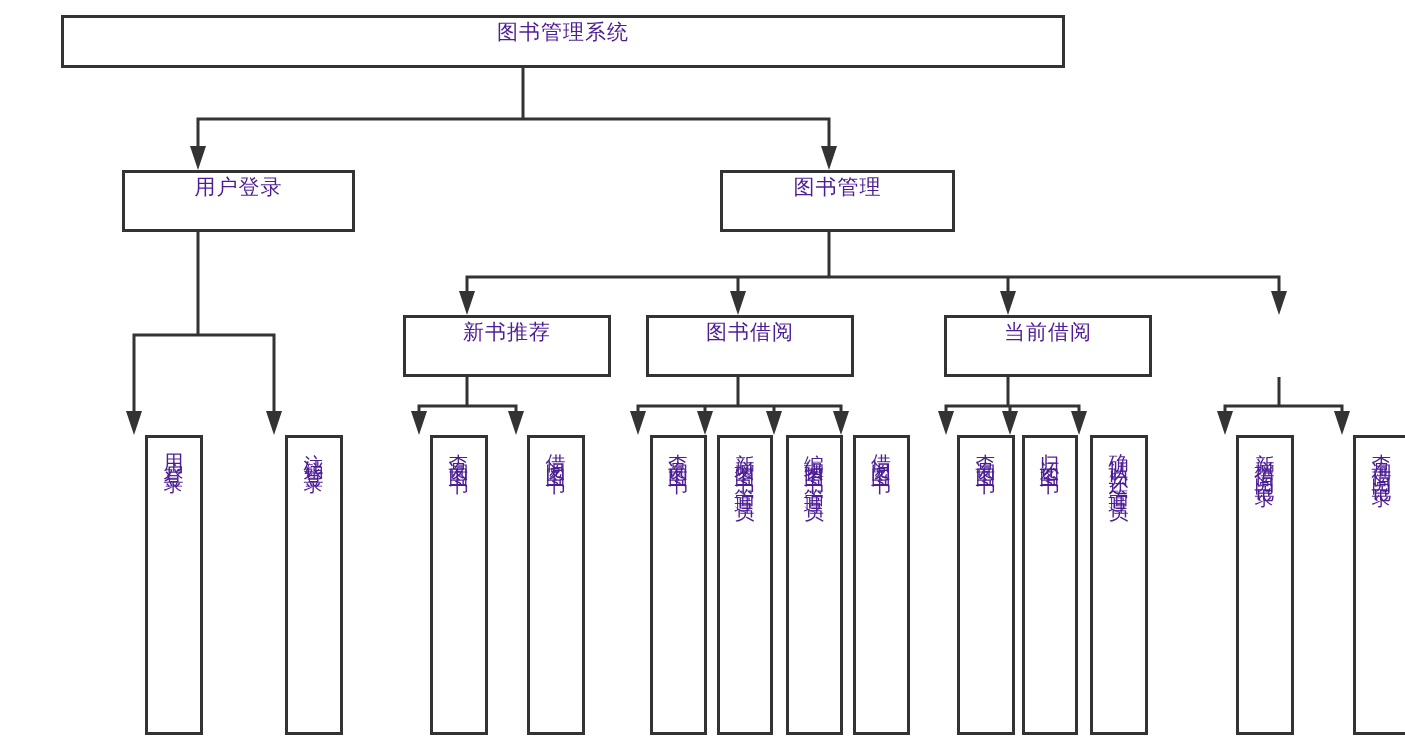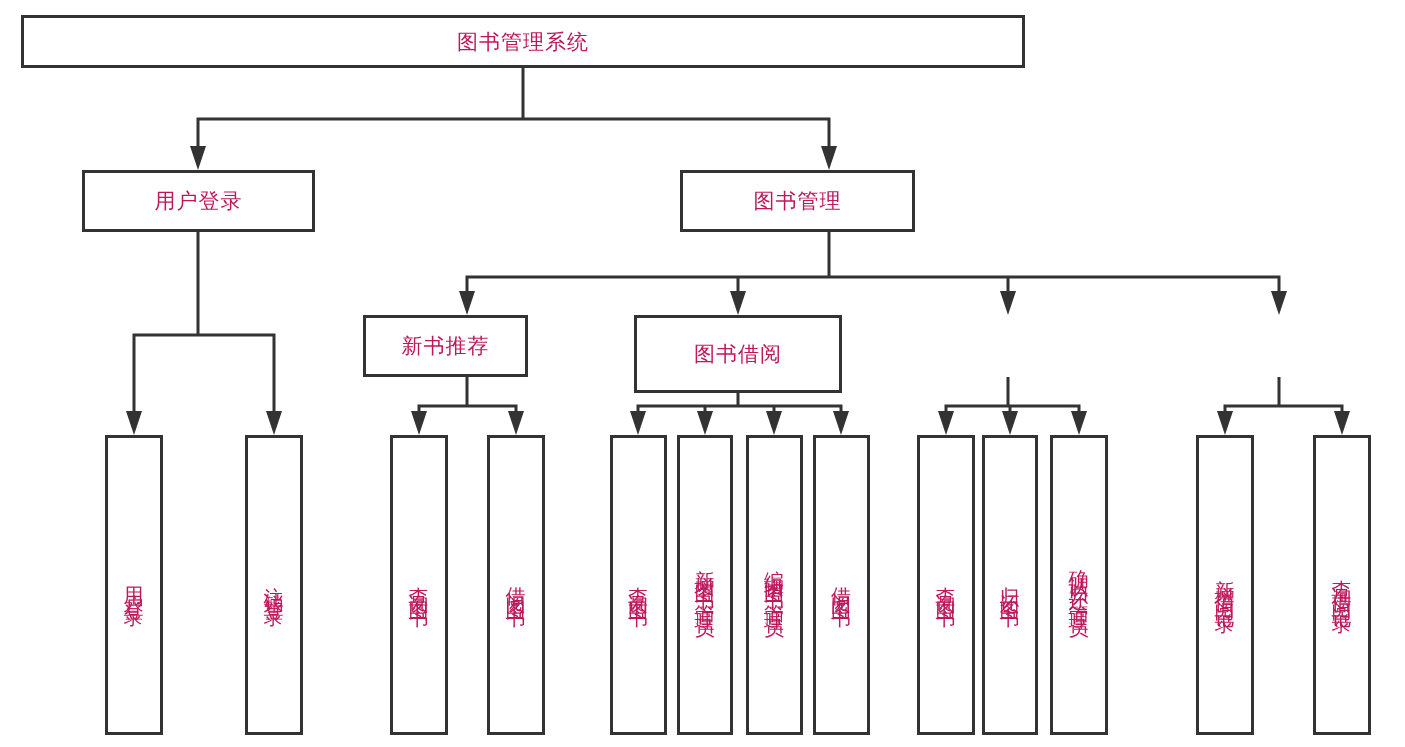--- a/index.html
+++ b/index.html
@@ -16,24 +16,24 @@
     left: 0; top: 0;
     width: 1405px; height: 747px;
     z-index: 1;
   }
   .node {
     position: absolute;
     box-sizing: border-box;
     border: 3px solid #333333;
     background: #ffffff;
     display: flex;
-    align-items: center;
     justify-content: center;
-    color: #be185d;
+    color: #4c1d95;
     z-index: 2;
+    margin-left: 40px;
   }
   .hnode .lbl {
     font-size: 21px;
     letter-spacing: 1px;
     white-space: nowrap;
   }
   .leaf .lbl {
     writing-mode: vertical-rl;
     text-orientation: mixed;
     font-size: 20px;
@@ -93,25 +93,28 @@
     <span class="lbl">图书管理系统</span>
   </div>
 
   <div class="node hnode" style="left:82px; top:170px; width:233px; height:62px">
     <span class="lbl">用户登录</span>
   </div>
   <div class="node hnode" style="left:680px; top:170px; width:235px; height:62px">
     <span class="lbl">图书管理</span>
   </div>
 
-  <div class="node hnode" style="left:363px; top:315px; width:165px; height:62px">
+  <div class="node hnode" style="left:363px; top:315px; width:208px; height:62px">
     <span class="lbl">新书推荐</span>
   </div>
-  <div class="node hnode" style="left:634px; top:315px; width:208px; height:78px">
+  <div class="node hnode" style="left:606px; top:315px; width:208px; height:62px">
     <span class="lbl">图书借阅</span>
+  </div>
+  <div class="node hnode" style="left:904px; top:315px; width:208px; height:62px">
+    <span class="lbl">当前借阅</span>
   </div>
 
   <div class="node leaf" style="left:105px; top:435px; width:58px; height:300px">
     <span class="lbl">用户登录</span>
   </div>
   <div class="node leaf" style="left:245px; top:435px; width:58px; height:300px">
     <span class="lbl">注销登录</span>
   </div>
 
   <div class="node leaf" style="left:390px; top:435px; width:58px; height:300px">

